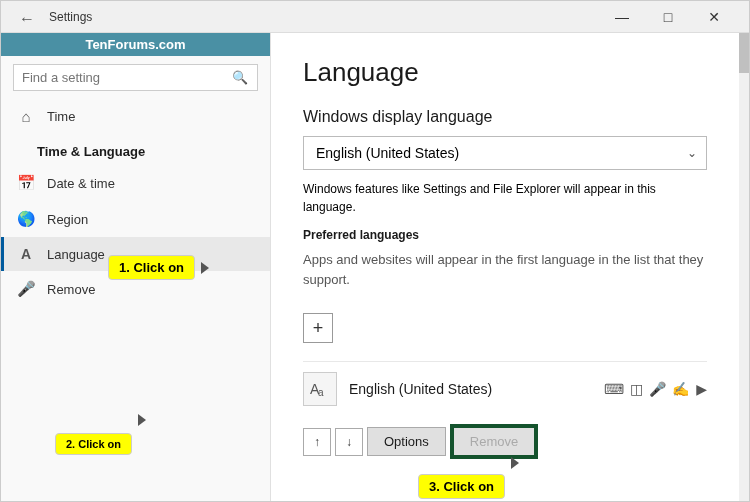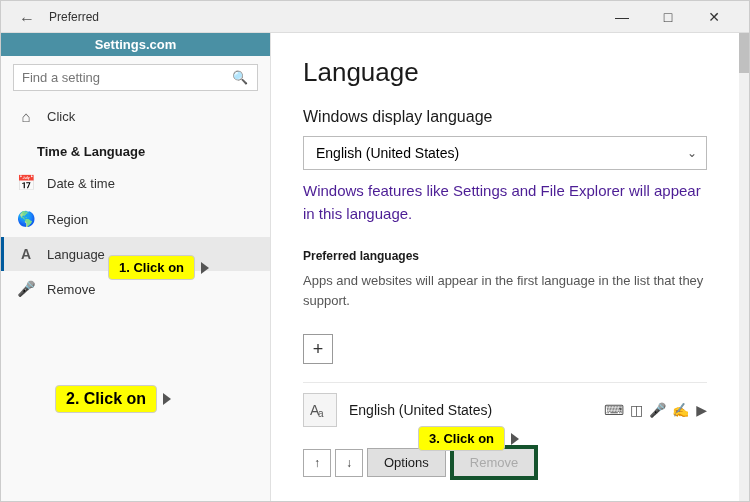--- a/index.html
+++ b/index.html
@@ -202,23 +202,23 @@
       position: absolute;
       right: 10px;
       top: 50%;
       transform: translateY(-50%);
       font-size: 12px;
       color: #555;
       pointer-events: none;
     }
 
     .description-text {
-      font-size: 15px;
-      color: #4c1d95;
-      margin-bottom: 24px;
+      font-size: 12px;
+      color: #000000;
+      margin-bottom: 12px;
       line-height: 1.5;
     }
 
     .preferred-section-title {
       font-size: 12px;
       font-weight: 600;
       color: #1a1a1a;
       margin-bottom: 8px;
     }
 
@@ -330,42 +330,42 @@
     }
   </style>
 </head>
 <body>
 
 <div class="window">
 
   <div class="title-bar">
     <div class="title-bar-left">
       <button class="nav-back">←</button>
-      <span class="title-bar-title">Preferred</span>
+      <span class="title-bar-title">Settings</span>
     </div>
     <div class="title-bar-controls">
       <button class="title-btn">—</button>
       <button class="title-btn">□</button>
       <button class="title-btn close">✕</button>
     </div>
   </div>
 
   <div class="content-area">
 
     <div class="sidebar">
-      <div class="sidebar-watermark">Settings.com</div>
+      <div class="sidebar-watermark">TenForums.com</div>
 
       <div class="search-box">
         <input type="text" placeholder="Find a setting" style="">
         <span class="search-icon">🔍</span>
       </div>
 
       <div class="sidebar-item">
         <span class="icon">⌂</span>
-        <span>Click</span>
+        <span>Time</span>
       </div>
 
       <div class="sidebar-section-title">Time &amp; Language</div>
 
       <div class="sidebar-item">
         <span class="icon">📅</span>
         <span>Date &amp; time</span>
       </div>
 
       <div class="sidebar-item">
@@ -438,22 +438,22 @@
 </div>
 
 <div style="position:fixed; top:0; left:0; width:610px; height:502px; pointer-events:none;">
 
   <div style="position:absolute; left:108px; top:255px; display:flex; align-items:center; gap:6px; pointer-events:none;">
     <div style="background:#ffff00; color:#000; border-radius:4px; padding:4px 10px; font-size:13px; font-weight:700; font-family:'Segoe UI',Arial,sans-serif; border:1px solid #ccc;">1. Click on</div>
     <div style="width:0;height:0;border-top:6px solid transparent;border-bottom:6px solid transparent;border-left:8px solid #555;"></div>
   </div>
 
   <div style="position:absolute; left:55px; top:385px; display:flex; align-items:center; gap:6px; pointer-events:none;">
-    <div style="background:#ffff00; color:#000; border-radius:4px; padding:4px 10px; font-size:16px; font-weight:700; font-family:'Segoe UI',Arial,sans-serif; border:1px solid #ccc;">2. Click on</div>
+    <div style="background:#ffff00; color:#000; border-radius:4px; padding:4px 10px; font-size:11px; font-weight:700; font-family:'Segoe UI',Arial,sans-serif; border:1px solid #ccc;margin-top:48px;">2. Click on</div>
     <div style="width:0;height:0;border-top:6px solid transparent;border-bottom:6px solid transparent;border-left:8px solid #555;"></div>
   </div>
 
   <div style="position:absolute; left:418px; top:426px; display:flex; align-items:center; gap:6px; pointer-events:none;">
-    <div style="background:#ffff00; color:#000; border-radius:4px; padding:4px 10px; font-size:13px; font-weight:700; font-family:'Segoe UI',Arial,sans-serif; border:1px solid #ccc;">3. Click on</div>
+    <div style="background:#ffff00; color:#000; border-radius:4px; padding:4px 10px; font-size:13px; font-weight:700; font-family:'Segoe UI',Arial,sans-serif; border:1px solid #ccc;margin-top:48px;">3. Click on</div>
     <div style="width:0;height:0;border-top:6px solid transparent;border-bottom:6px solid transparent;border-left:8px solid #555;"></div>
   </div>
 
 </div>
 
 </body></html>

